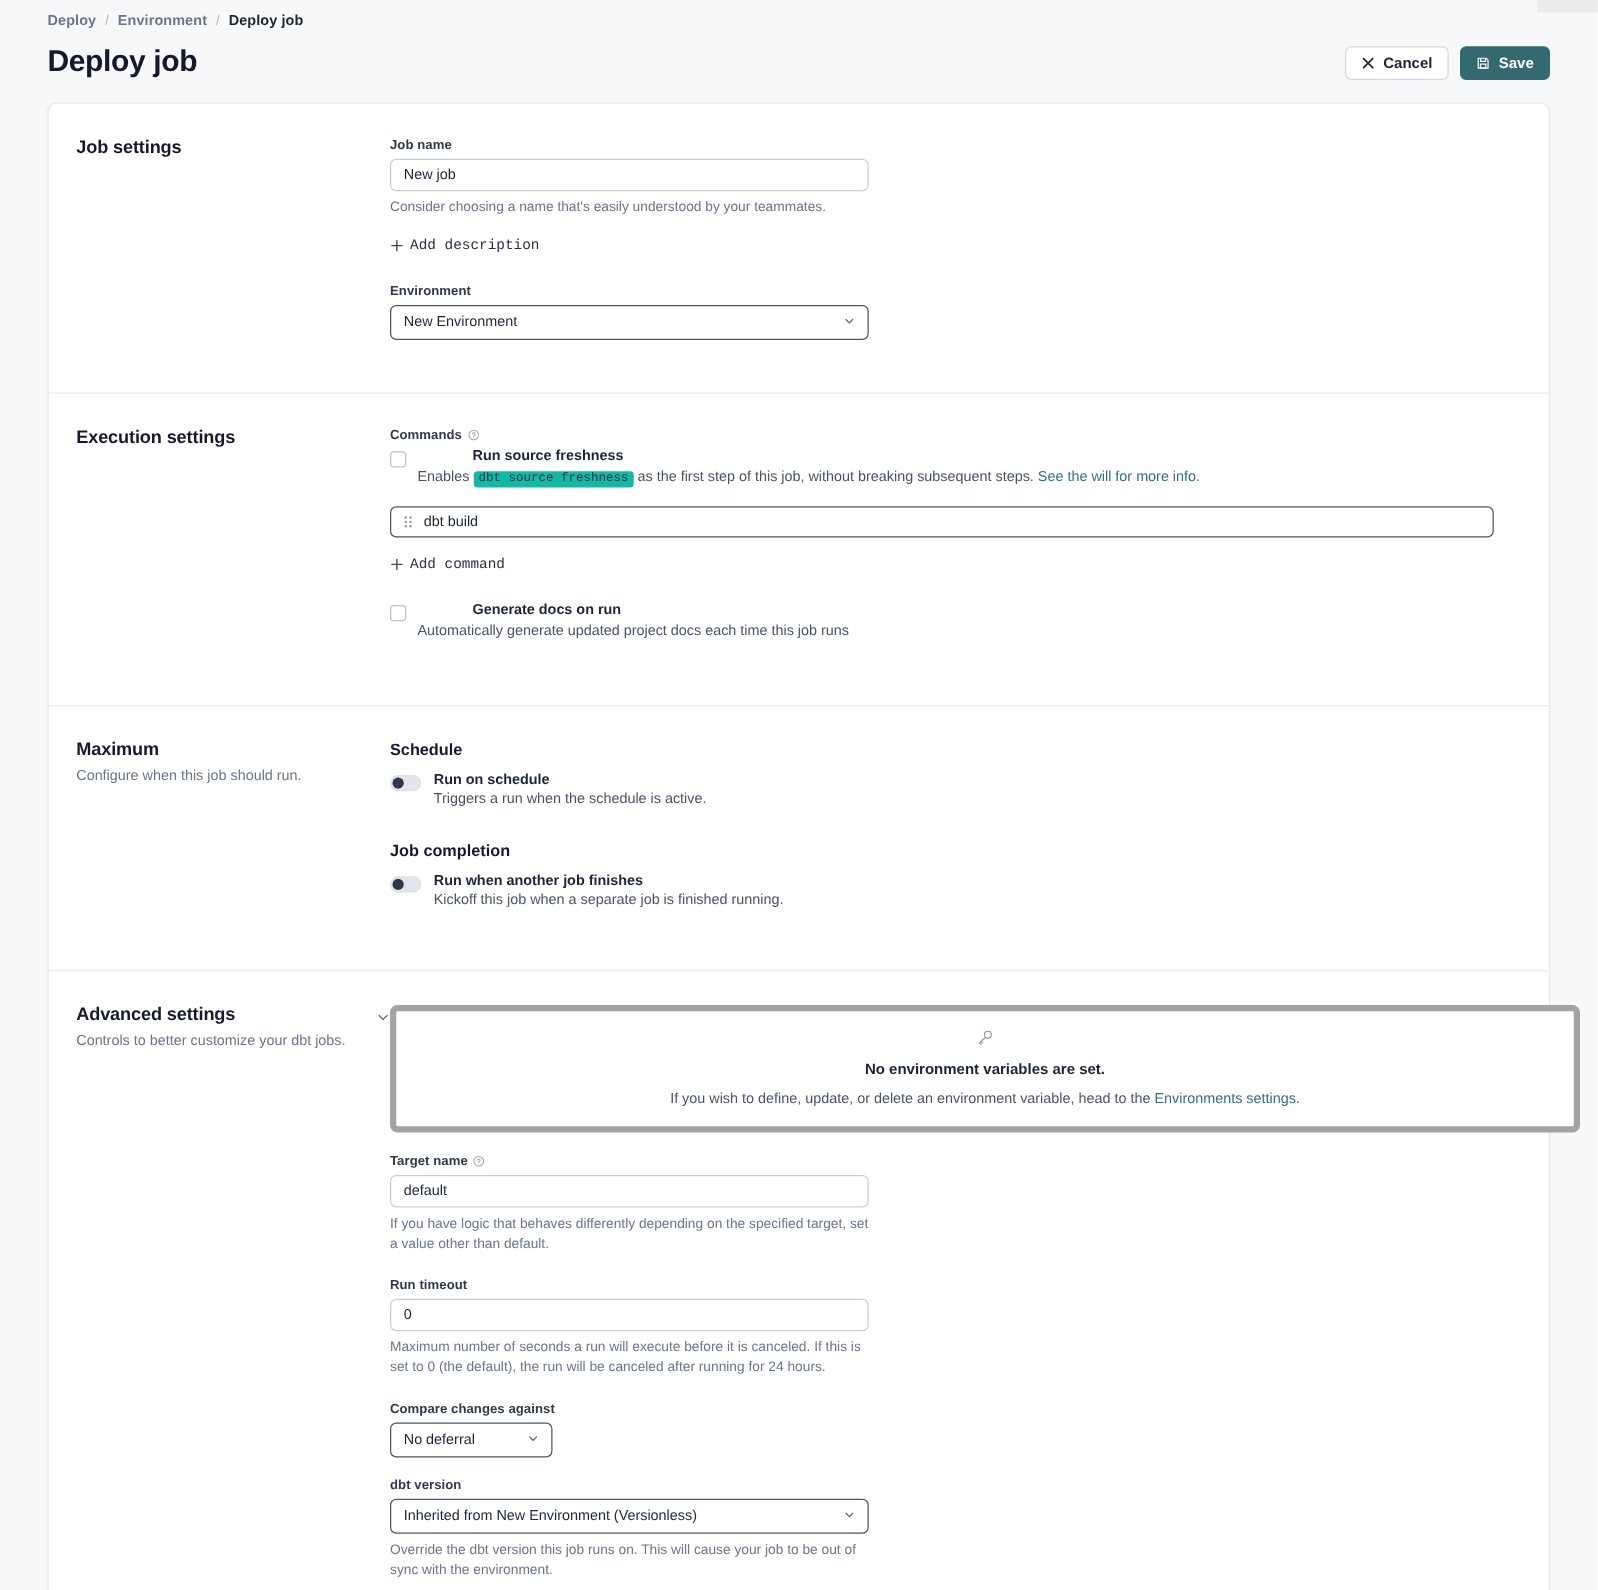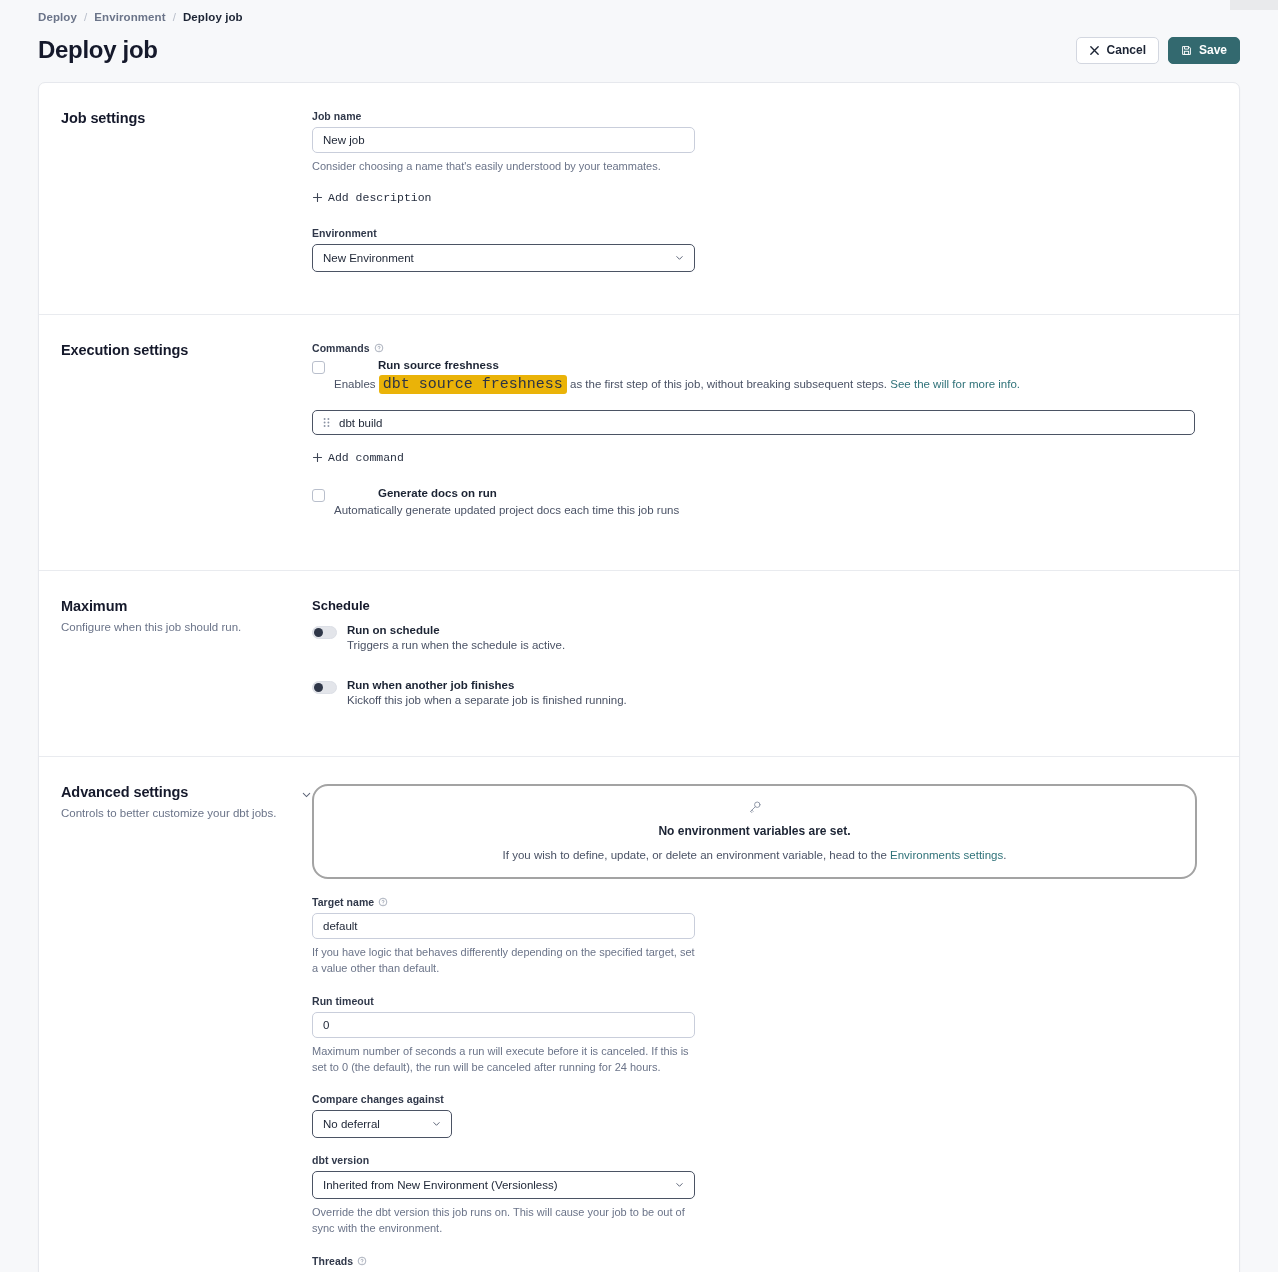--- a/index.html
+++ b/index.html
@@ -104,21 +104,21 @@
     max-width: 387px;
   }
   .select {
     width: 383px; height: 28px;
     border: 1px solid #4b5364; border-radius: 5px;
     background: #fff; font-size: 11.5px; color: #1c2434;
     padding: 0 10px; display: flex; align-items: center;
     justify-content: space-between;
   }
   .select .chev { color: #5c6477; }
-  .select.narrow { width: 140px; text-align: center; }
+  .select.narrow { width: 130px; text-align: center; }
 
   .link-btn {
     display: inline-flex; align-items: center; gap: 5px;
     font-size: 11.5px; color: #272f40; font-weight: 400;
     cursor: pointer; background: none; border: none; padding: 0;
     font-family: Liberation Mono, monospace;
   }
   .plus { color: #3d4555; display: inline-flex; }
 
   .a-link { color: #2f7279; text-decoration: none; }
@@ -126,22 +126,22 @@
   
   .check-row { display: flex; gap: 9px; align-items: flex-start; }
   .checkbox {
     width: 13px; height: 13px; margin-top: 2px;
     border: 1px solid #b9bfcc; border-radius: 3px; background: #fff;
     flex: 0 0 13px; cursor: pointer;
   }
   .check-title { font-size: 11.5px; font-weight: 700; color: #1c2434; margin-left: 44px; }
   .check-desc { font-size: 11.5px; color: #4a5265; margin-top: 3px; line-height: 1.5; }
   code.inline {
-    background: #eab308; border-radius: 3px; padding: 1px 4px;
-    font-family: "Liberation Mono", monospace; font-size: 15px;
+    background: #14b8a6; border-radius: 3px; padding: 1px 4px;
+    font-family: "Liberation Mono", monospace; font-size: 10px;
     color: #2b3purple; color: #2b3346;
   }
 
   
   .cmd-row {
     width: 883px; height: 25px;
     border: 1px solid #4b5364; border-radius: 5px;
     background: #fff; display: flex; align-items: center;
     padding: 4px 10px; gap: 9px;
   }
@@ -161,22 +161,22 @@
     background: #2f3748;
   }
   .toggle-title { font-size: 11.5px; font-weight: 700; color: #1c2434; }
   .toggle-desc { font-size: 11.5px; color: #4a5265; margin-top: 3px; }
   .sub-head {
     font-size: 13px; font-weight: 700; color: #15192b; margin: 0 0 11px 0;
   }
 
   
   .envbox {
-    width: 885px;
-    border: 2px solid #a3a3a3; border-radius: 16px;
+    width: 952px;
+    border: 5px solid #a3a3a3; border-radius: 6px;
     background: #fff;
     padding: 14px 0 16px 0;
     text-align: center;
   }
   .envbox .key-icon { color: #8e96a6; margin-bottom: 6px; }
   .envbox .eb-title { font-size: 12px; font-weight: 700; color: #1c2434; }
   .envbox .eb-sub { font-size: 11.5px; color: #4a5265; margin-top: 11px; }
 
   .collapse-chev {
     position: absolute; right: 0; top: 2px;
@@ -361,20 +361,21 @@
             <div class="knob"></div>
           </div>
         <div>
           <div class="toggle-title">Run on schedule</div>
           <div class="toggle-desc">Triggers a run when the schedule is active.</div>
         </div>
       </div>
 
       <div class="spacer-28"></div>
 
+      <h3 class="sub-head">Job completion</h3>
 
       <div class="toggle-row">
         <div class="toggle">
             <div class="knob"></div>
           </div>
         <div>
           <div class="toggle-title">Run when another job finishes</div>
           <div class="toggle-desc">Kickoff this job when a separate job is finished running.</div>
         </div>
       </div>

